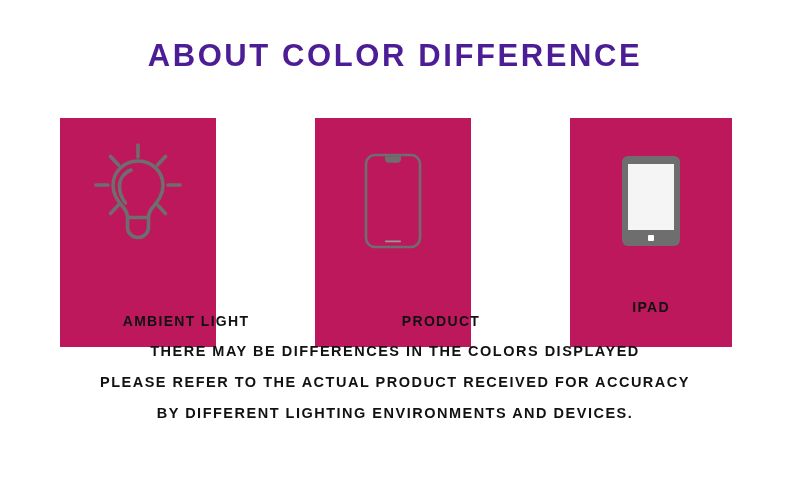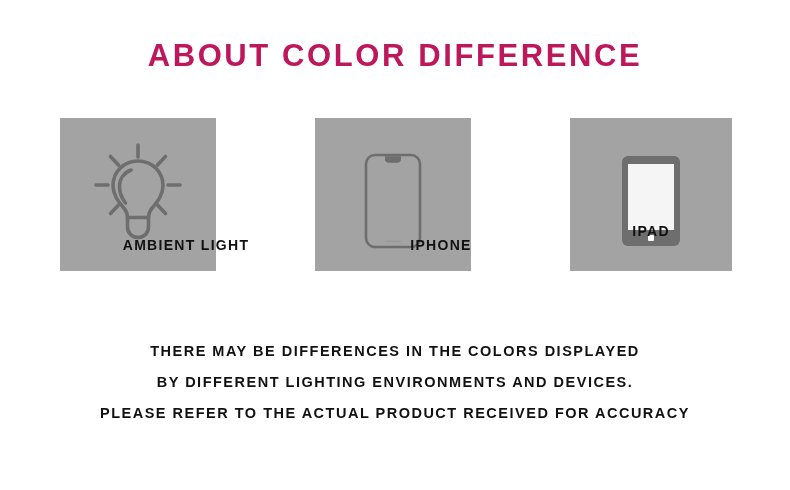--- a/index.html
+++ b/index.html
@@ -21,36 +21,36 @@
   }
   .page-title {
     position: absolute;
     top: 38px;
     left: 0;
     width: 790px;
     text-align: center;
     font-size: 31px;
     font-weight: bold;
     letter-spacing: 2.6px;
-    color: #be185d;
+    color: #4c1d95;
     white-space: nowrap;
   }
   .cards {
     position: absolute;
     top: 118px;
     left: 60px;
     width: 672px;
     height: 183px;
     display: flex;
     justify-content: space-between;
   }
   .card {
-    background: #a3a3a3;
+    background: #be185d;
     position: relative;
-    height: 153px;
+    height: 229px;
     box-sizing: border-box;
   }
   .card-1 { width: 156px; }
   .card-2 { width: 156px; }
   .card-3 { width: 156px; }
   .card-4 { width: 162px; }
 
   .icon-wrap {
     position: absolute;
     left: 0;
@@ -133,35 +133,35 @@
         <svg width="58" height="96" viewBox="0 0 58 96" fill="none" aria-hidden="true">
           <g stroke="#6e6e6e" stroke-width="2.6" stroke-linejoin="round">
             <rect x="2" y="2" width="54" height="92" rx="9" ry="9"></rect>
           </g>
 
           <path d="M21 3.3 L37 3.3 L37 6.2 C37 8.3 35.4 9.8 33.4 9.8 L24.6 9.8 C22.6 9.8 21 8.3 21 6.2 Z" fill="#6e6e6e"></path>
 
           <rect x="21" y="87.5" width="16" height="1.8" rx="0.9" fill="#9a9a9a"></rect>
         </svg>
       </div>
-      <div class="card-label label-low">IPHONE</div>
+      <div class="card-label label-low">PRODUCT</div>
     </div>
 
     <div class="card card-4">
       <div class="icon-wrap icon-wrap-tablet">
         <svg width="60" height="92" viewBox="0 0 60 92" fill="none" aria-hidden="true">
           <rect x="1" y="1" width="58" height="90" rx="6" ry="6" fill="#6e6e6e"></rect>
           <rect x="7" y="9" width="46" height="66" fill="#f5f5f5"></rect>
           <rect x="27" y="80" width="6" height="6" rx="1" fill="#ffffff"></rect>
         </svg>
       </div>
       <div class="card-label label-high">IPAD</div>
     </div>
 
   </div>
 
   <div class="footer">
     <div class="footer-line">THERE MAY BE DIFFERENCES IN THE COLORS DISPLAYED</div>
+    <div class="footer-line">PLEASE REFER TO THE ACTUAL PRODUCT RECEIVED FOR ACCURACY</div>
     <div class="footer-line">BY DIFFERENT LIGHTING ENVIRONMENTS AND DEVICES.</div>
-    <div class="footer-line">PLEASE REFER TO THE ACTUAL PRODUCT RECEIVED FOR ACCURACY</div>
   </div>
 
 </div>
 
 </body></html>

